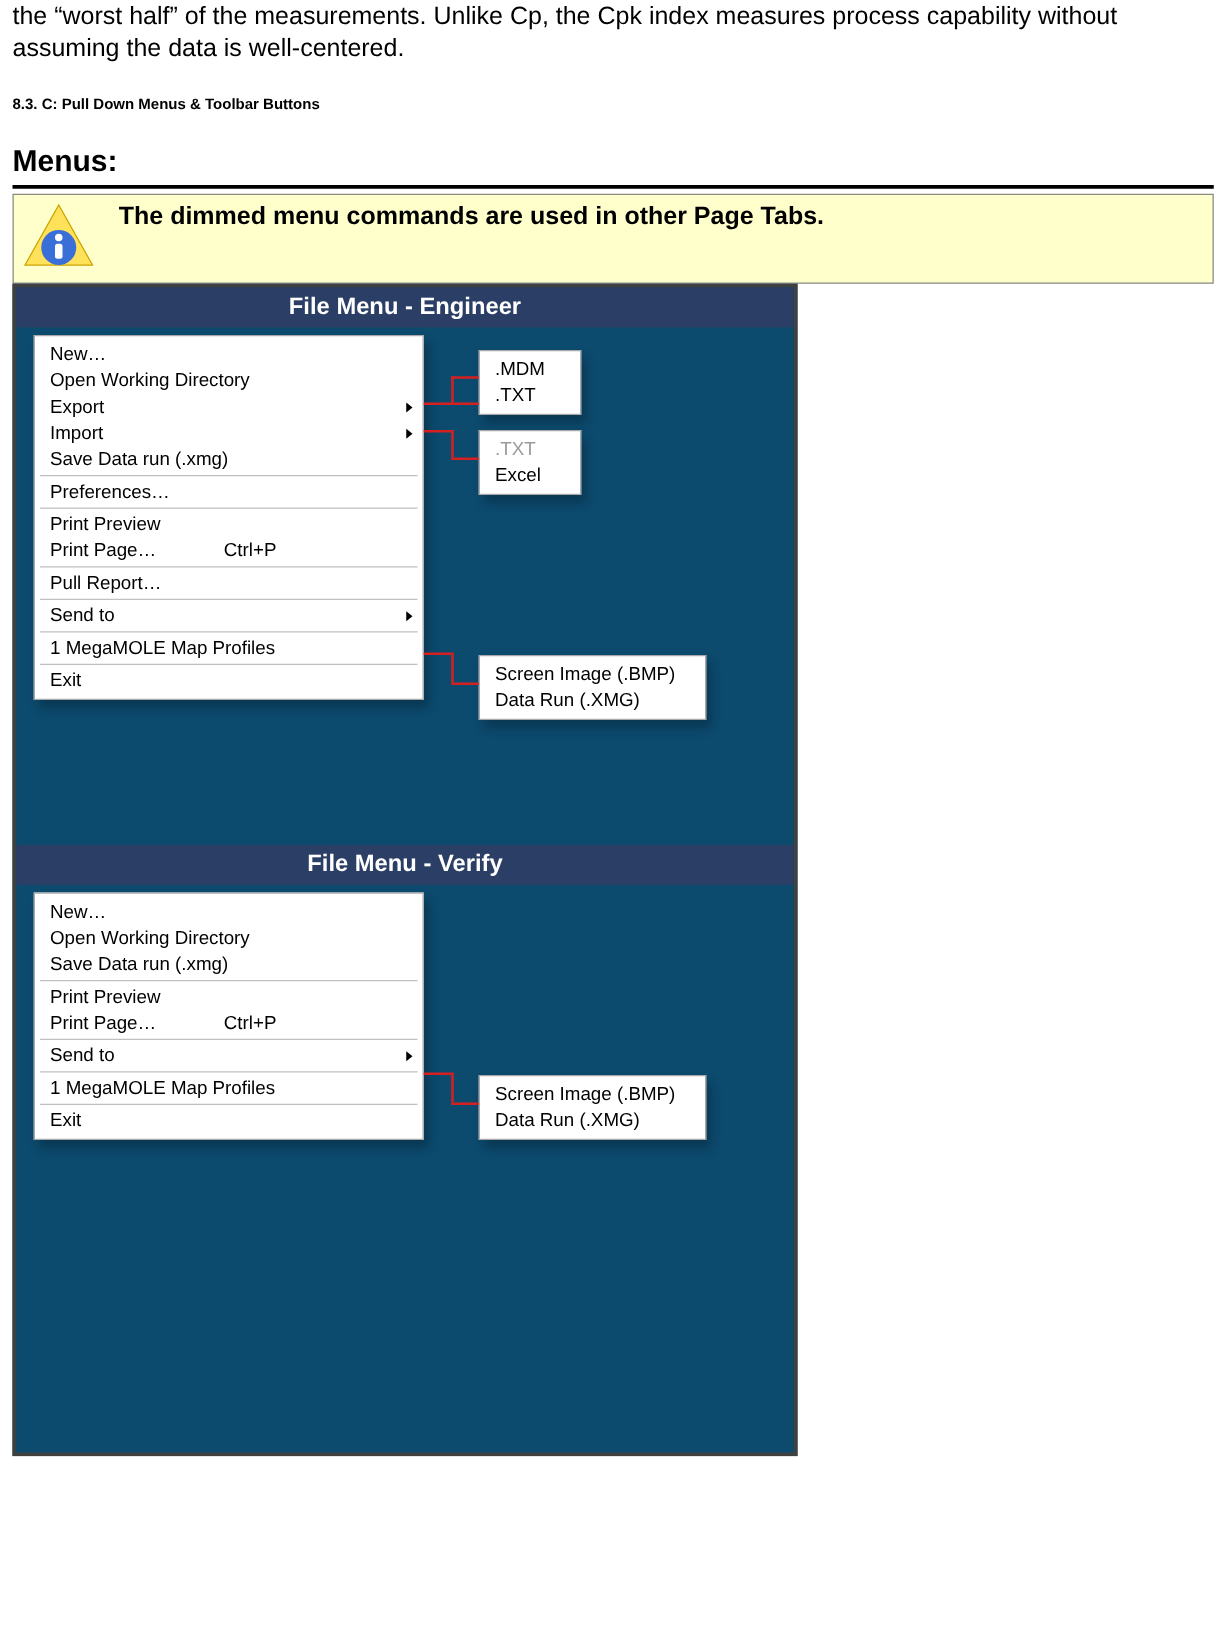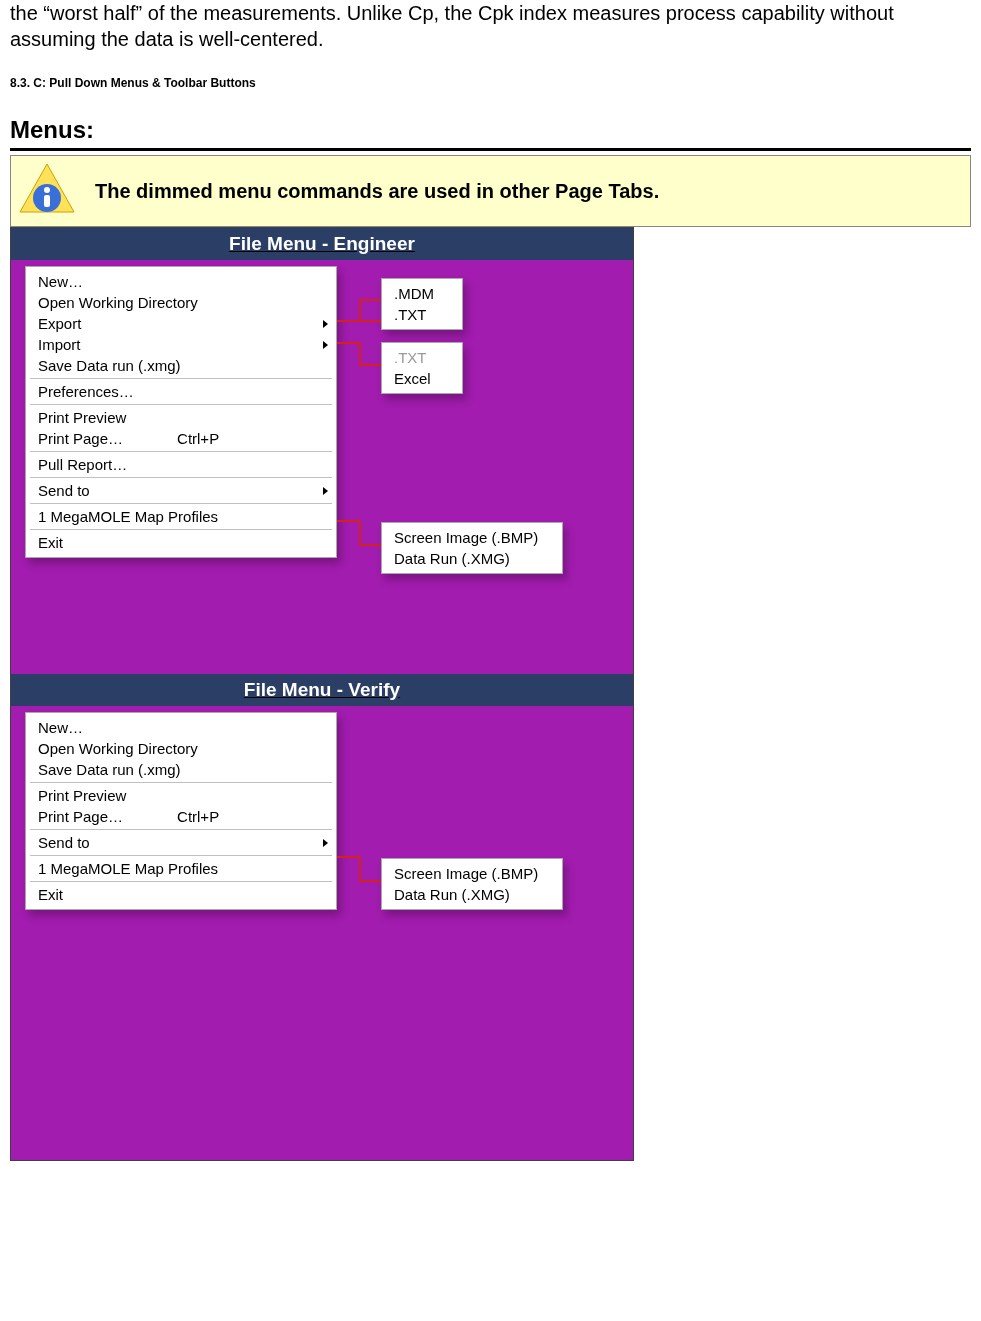--- a/index.html
+++ b/index.html
@@ -30,43 +30,41 @@
   }
   .thick-rule {
     border: none;
     border-top: 3px solid #000;
     margin: 0 0 0 0;
   }
   .note-box {
     background: #feffcb;
     border: 1px solid #888;
     display: flex;
-    align-items: center;
     padding: 6px 10px 6px 6px;
     margin: 4px 0 0 0;
   }
   .note-icon {
     width: 60px;
     height: 58px;
     flex: 0 0 auto;
     margin-right: 18px;
     position: relative;
   }
   .note-icon svg { display:block; }
   .note-text {
     font-size: 20px;
     font-weight: bold;
   }
   .menu-screenshot {
-    border: 1px solid #404040;
+    border: 3px solid #404040;
     width: 622px;
-    background: #a21caf;
+    background: #0c4a6e;
     margin-top: 0;
     position: relative;
-    text-decoration: underline;
   }
   .menu-block {
     position: relative;
     padding-bottom: 24px;
   }
   .menu-title-bar {
     background: #2b3e66;
     color: #fff;
     font-weight: bold;
     text-align: center;

